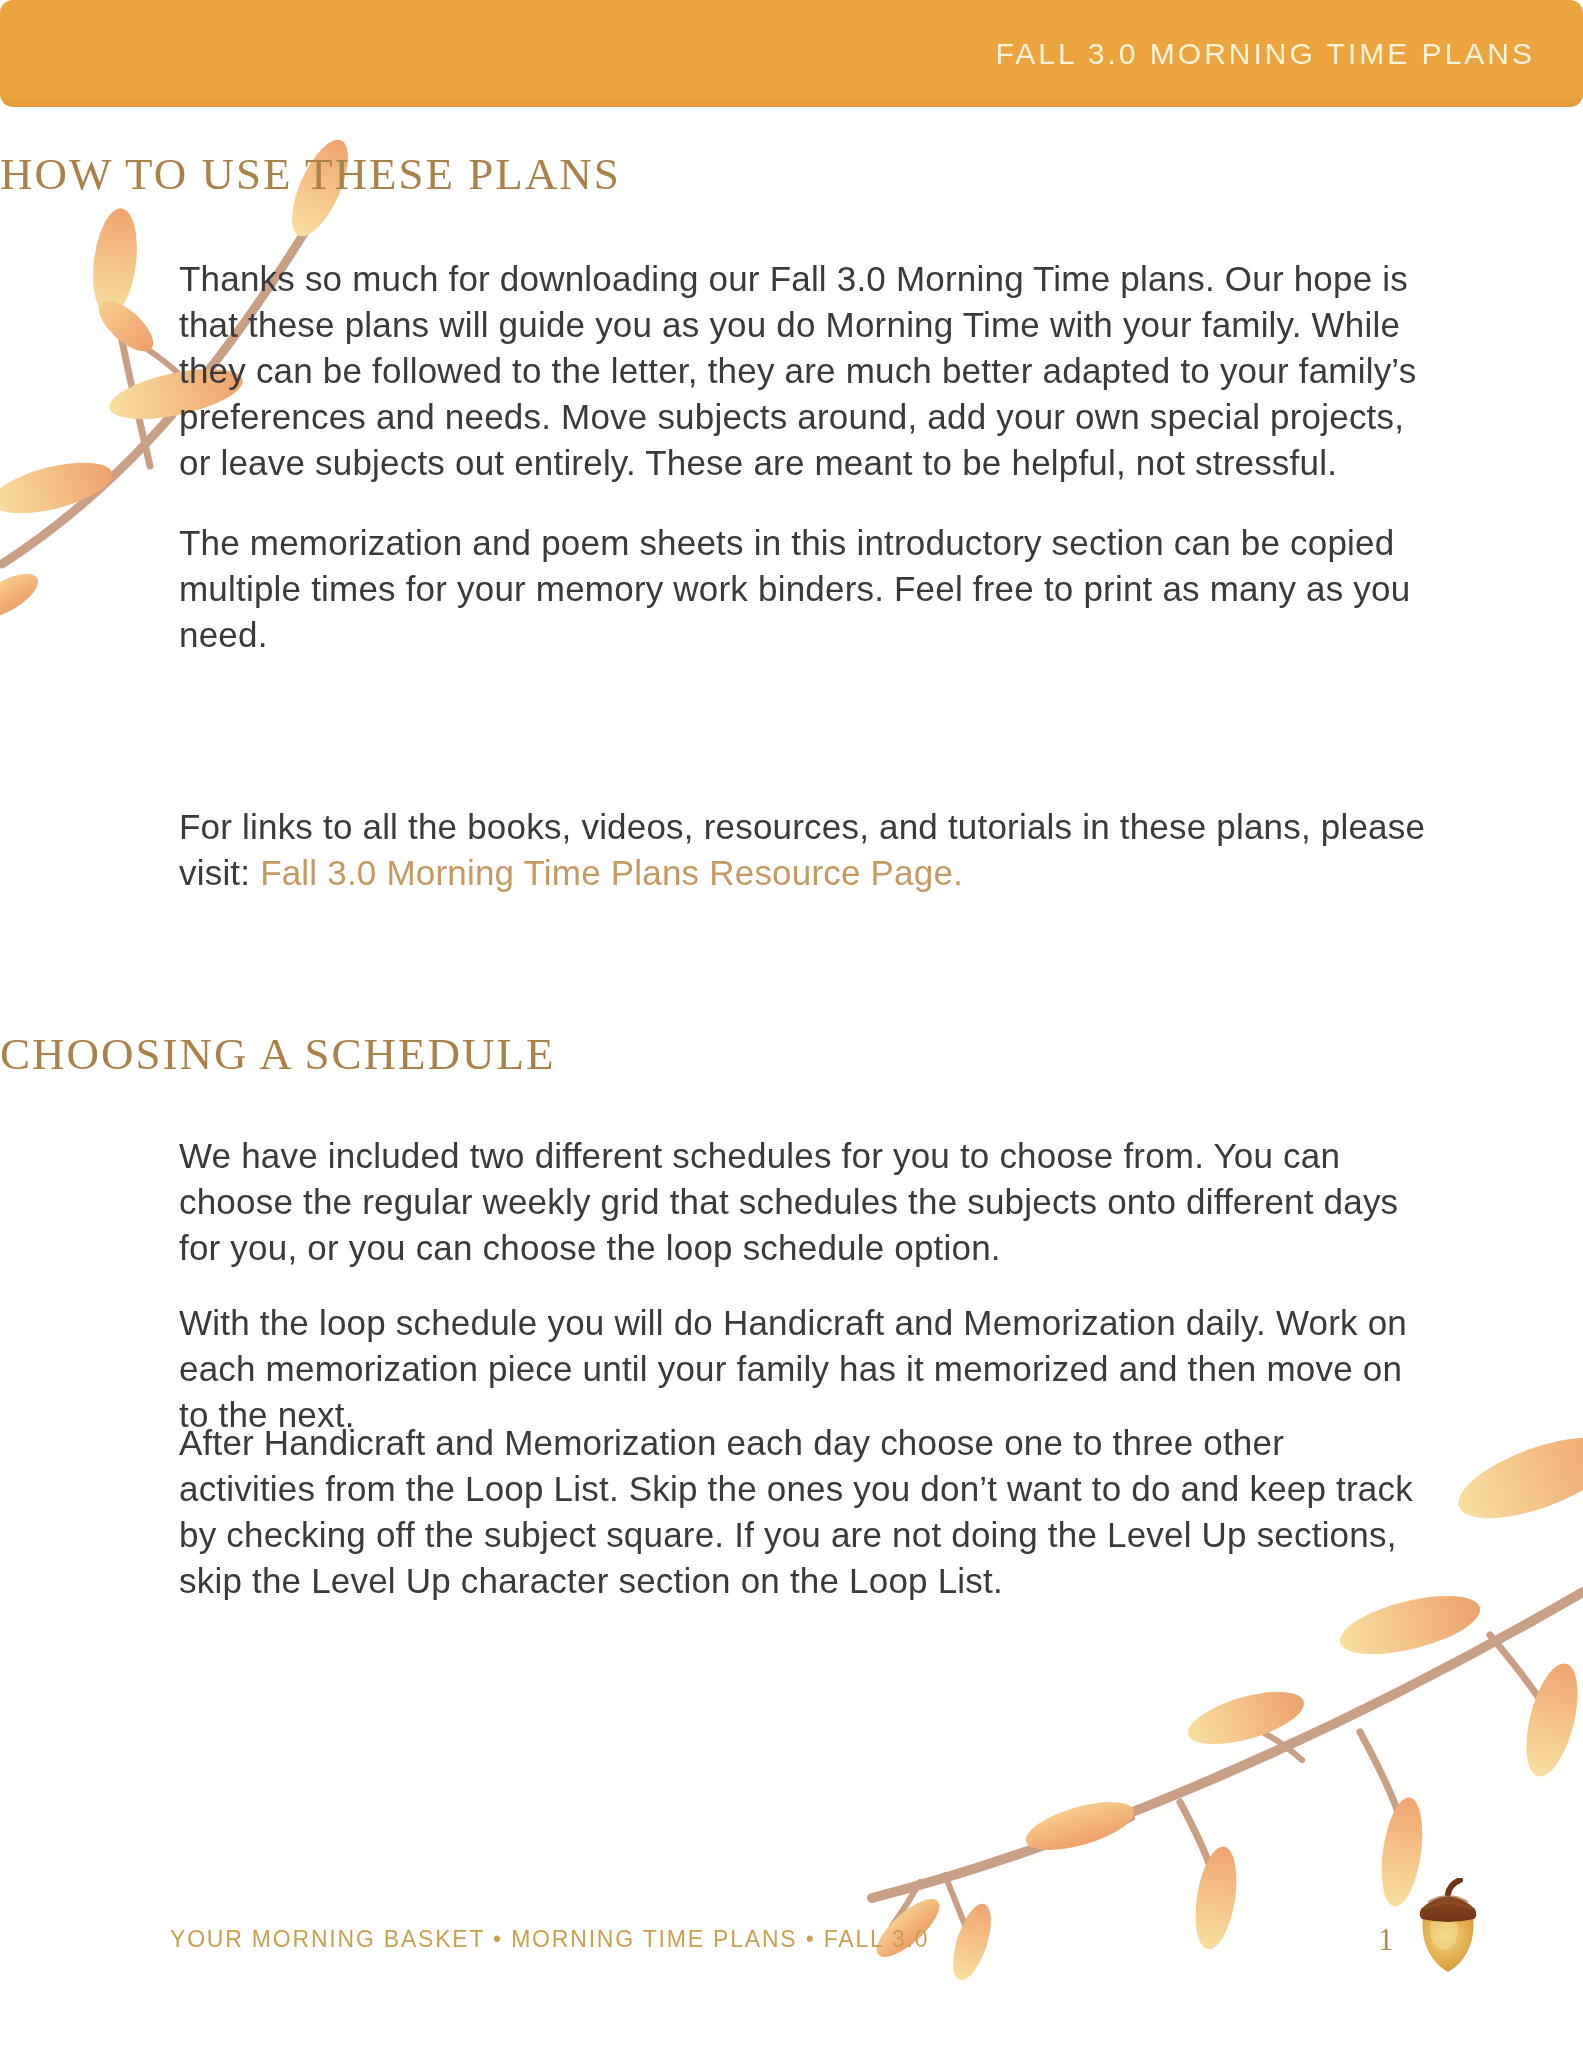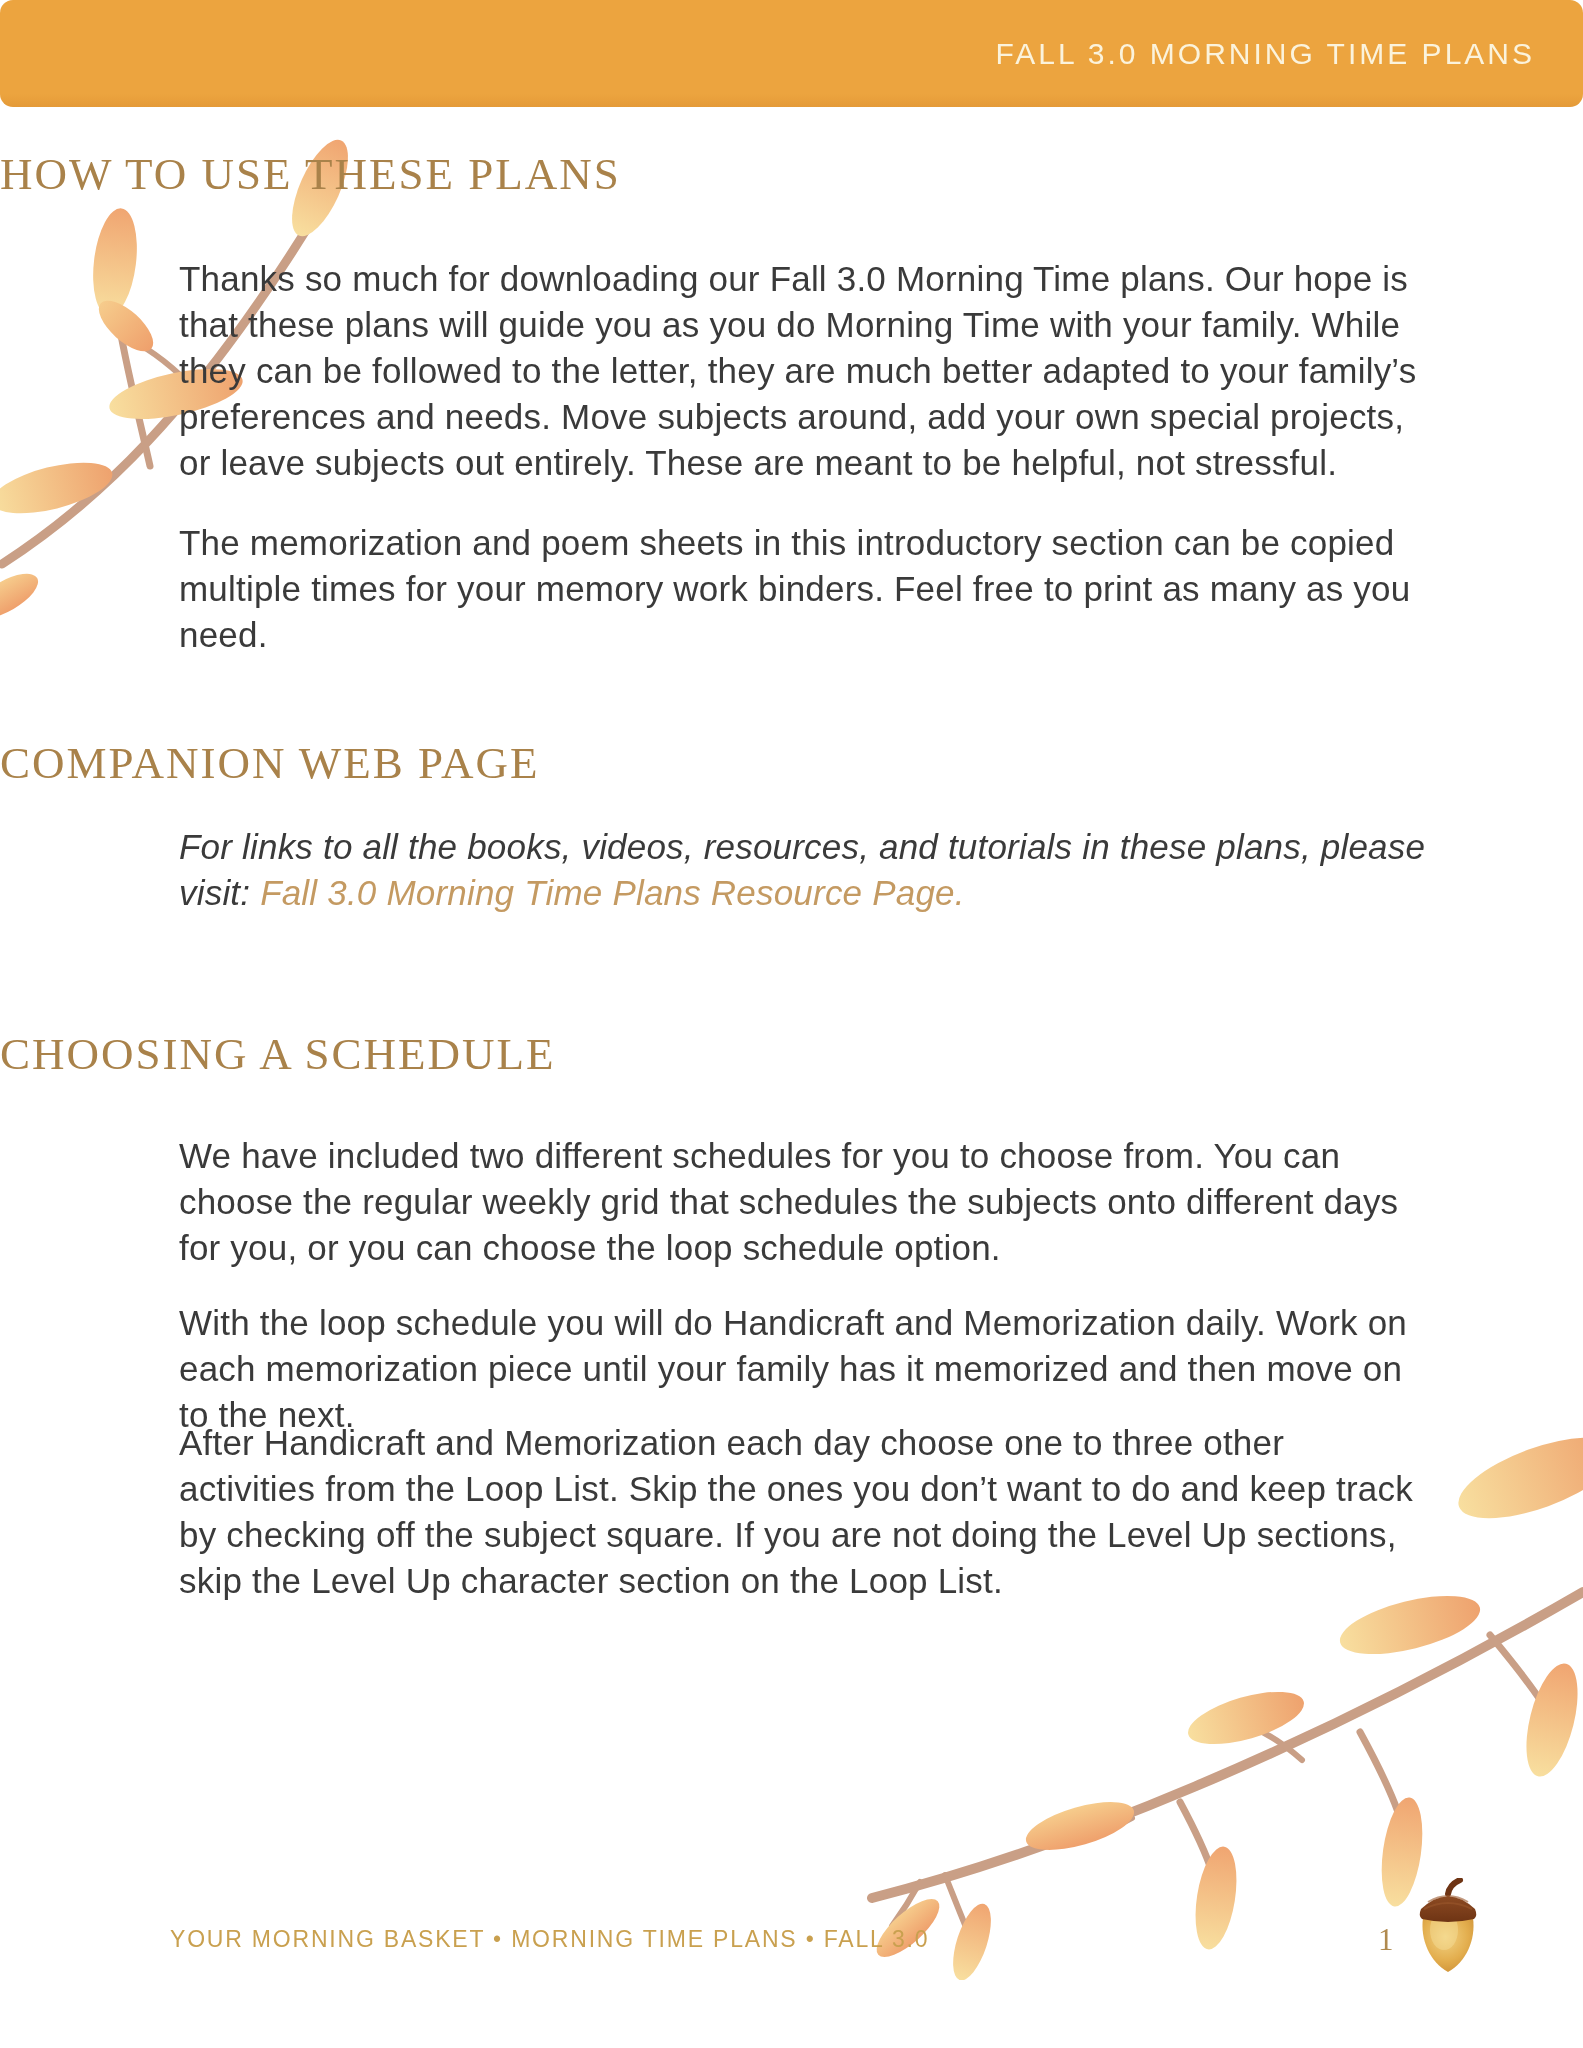--- a/index.html
+++ b/index.html
@@ -47,21 +47,21 @@
   .h2{top:737px;}
   .h3{top:1028px;}
   .bodytext{
     position:absolute;left:163px;width:1250px;margin:16px;
     font-size:35px;line-height:46px;letter-spacing:0.2px;
     color:var(--c-body-text);
     z-index:2;
   }
   .p1{top:240px;}
   .p2{top:504px;}
-  .p3{top:808px;font-style:italic;}
+  .p3{top:788px;}
   .p4{top:1117px;}
   .p5{top:1284px;}
   .p6{top:1404px;}
   .link{
     color:var(--c-link);
     text-decoration:none;
     cursor:pointer;
   }
   .footer-left{
     position:absolute;left:170px;top:1926px;
@@ -138,21 +138,20 @@
       <ellipse cx="122" cy="522" rx="15" ry="40" fill="url(#lgA)" transform="rotate(18 122 522)"></ellipse>
     </g>
   </svg>
 
   <h1 class="heading h1">HOW TO USE THESE PLANS</h1>
 
   <p class="bodytext p1">Thanks so much for downloading our Fall 3.0 Morning Time plans. Our hope is that these plans will guide you as you do Morning Time with your family. While they can be followed to the letter, they are much better adapted to your family’s preferences and needs. Move subjects around, add your own special projects, or leave subjects out entirely. These are meant to be helpful, not stressful.</p>
 
   <p class="bodytext p2">The memorization and poem sheets in this introductory section can be copied multiple times for your memory work binders. Feel free to print as many as you need.</p>
 
-  <h2 class="heading h2">COMPANION WEB PAGE</h2>
 
   <p class="bodytext p3"><span>For links to all the books, videos, resources, and tutorials in these plans, please visit: </span><a class="link">Fall 3.0 Morning Time Plans Resource Page.</a></p>
 
   <h2 class="heading h3">CHOOSING A SCHEDULE</h2>
 
   <p class="bodytext p4">We have included two different schedules for you to choose from. You can choose the regular weekly grid that schedules the subjects onto different days for you, or you can choose the loop schedule option.</p>
 
   <p class="bodytext p5">With the loop schedule you will do Handicraft and Memorization daily. Work on each memorization piece until your family has it memorized and then move on to the next.</p>
 
   <p class="bodytext p6">After Handicraft and Memorization each day choose one to three other activities from the Loop List. Skip the ones you don’t want to do and keep track by checking off the subject square. If you are not doing the Level Up sections, skip the Level Up character section on the Loop List.</p>

